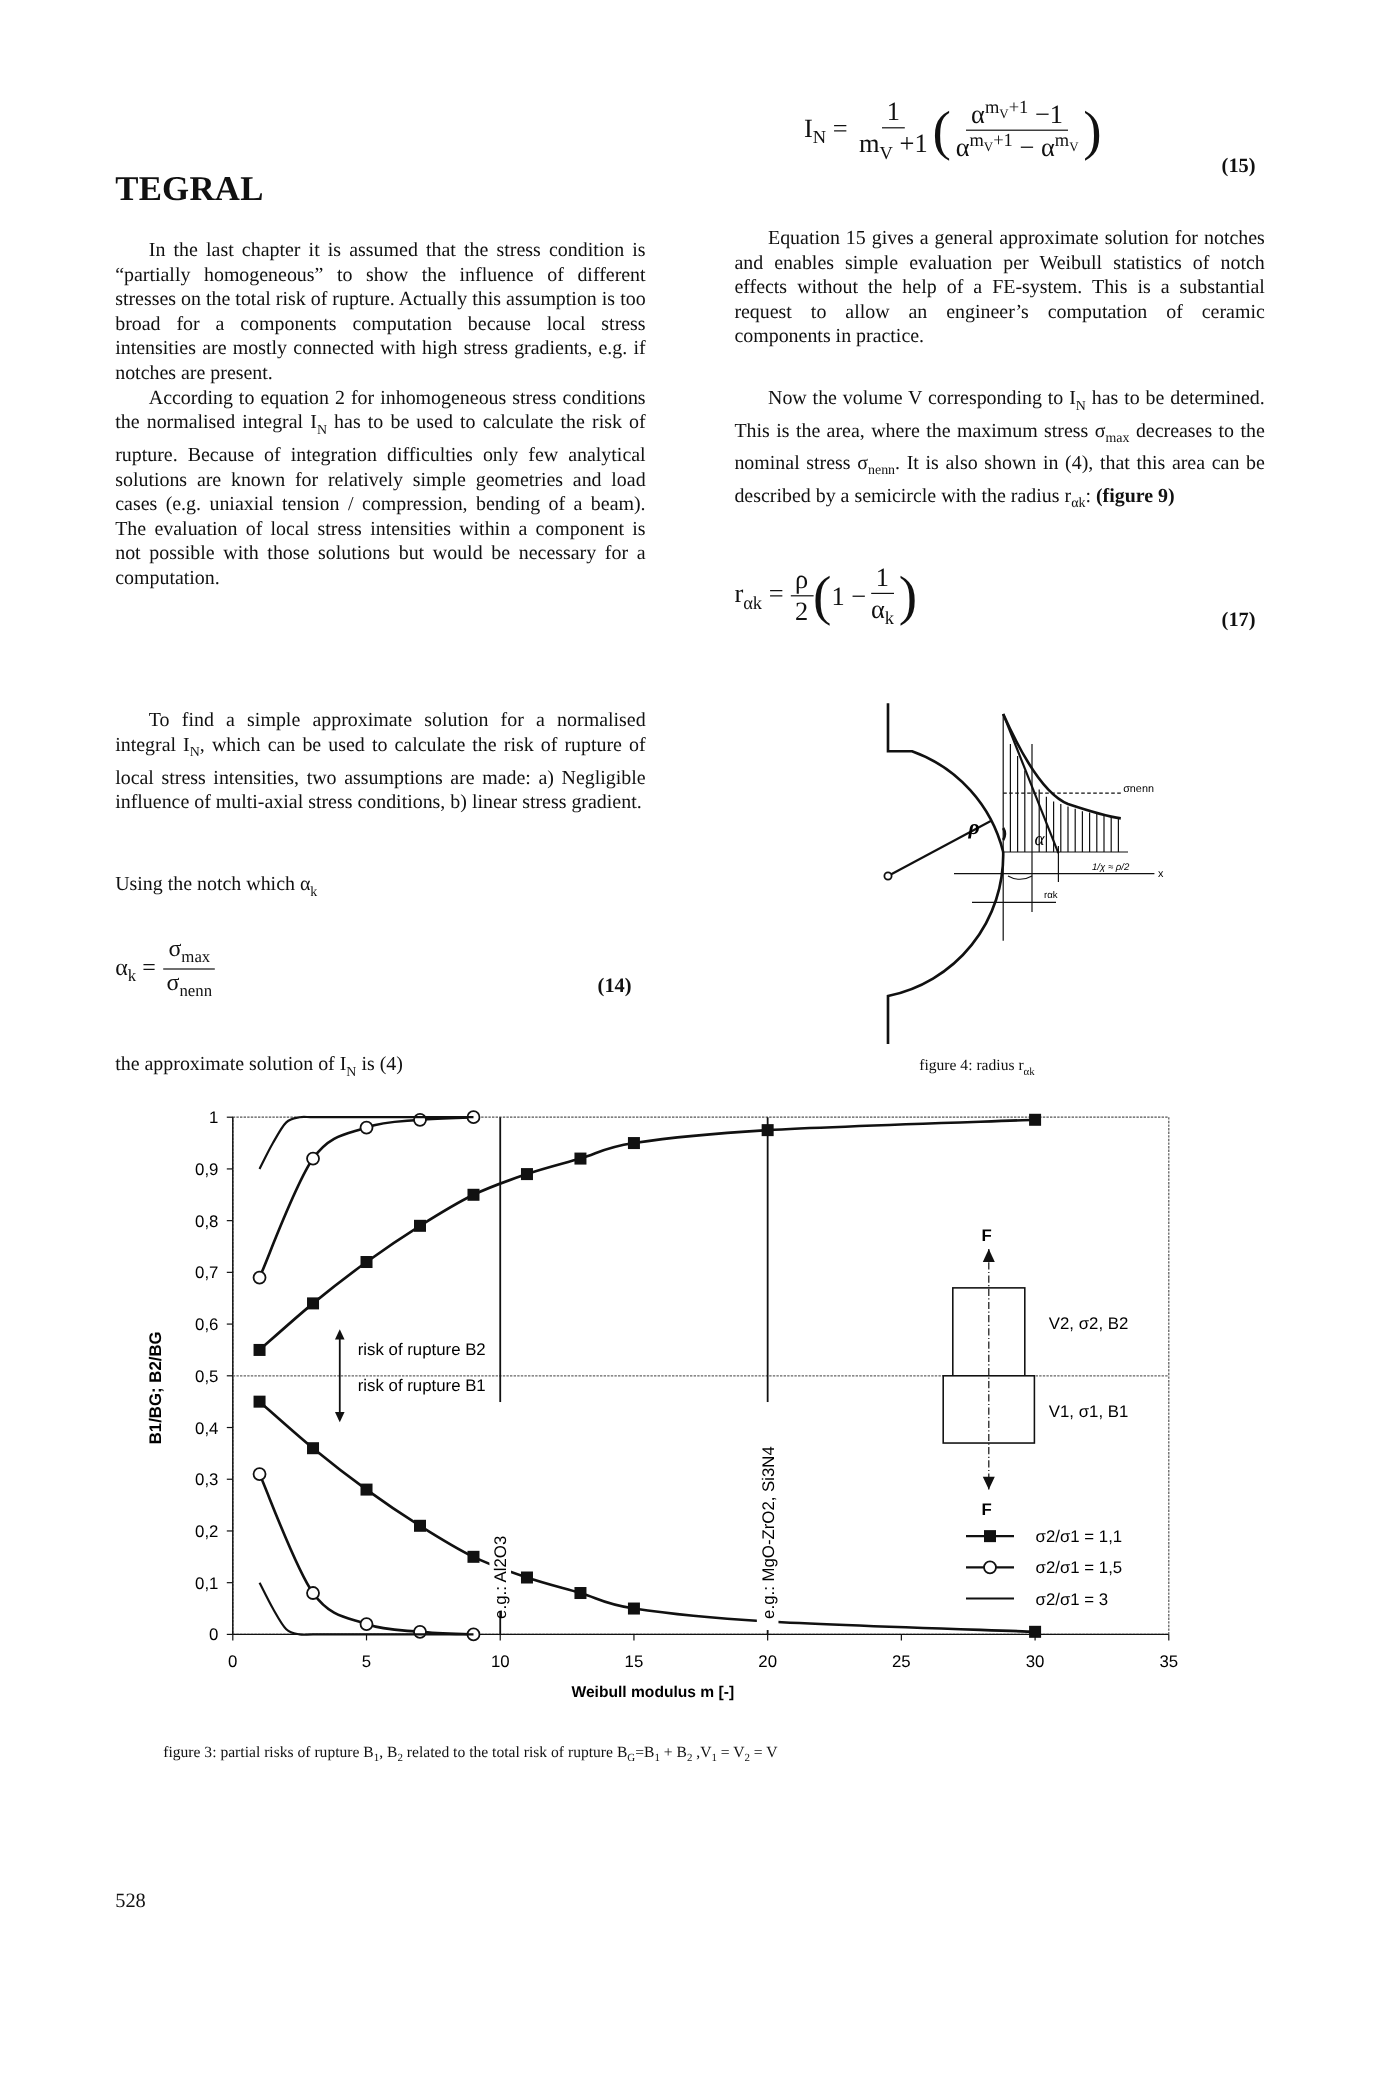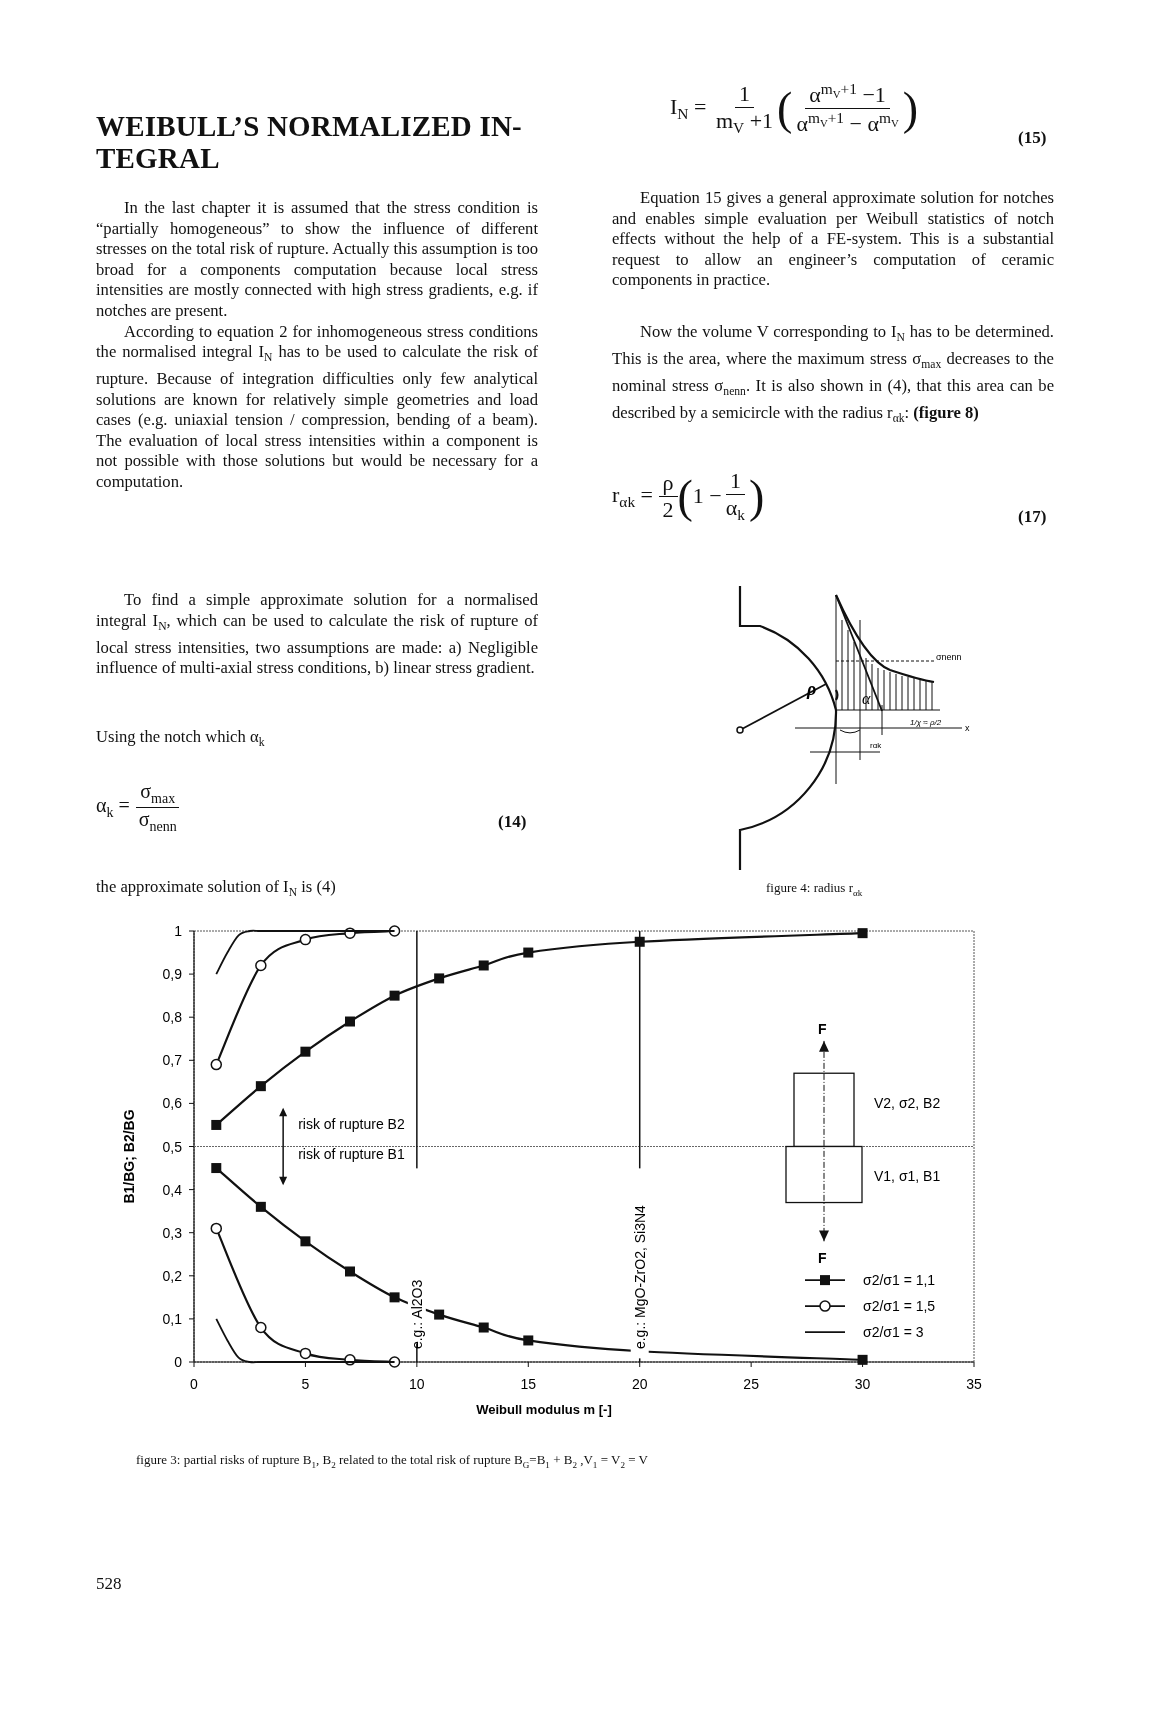--- a/index.html
+++ b/index.html
@@ -17,21 +17,21 @@
   .caption { position:absolute; font-weight:normal; font-size:13px; }
   .pageno { position:absolute; left:96px; top:1574px; font-size:17px; }
   svg text { font-family:"Liberation Sans", sans-serif; }
   sub, sup { font-size:0.7em; }
 </style>
 </head>
 <body>
 
 <h1 class="title">
   <br>
-  <span>WEIBULL’S NORMALIZED IN-</span><br>
+  <br>
   <span>TEGRAL</span>
 </h1>
 
 <div class="para" style="left:96px; top:198px; width:442px;">
   <p>In the last chapter it is assumed that the stress condition is “partially homogeneous” to show the influence of different stresses on the total risk of rupture. Actually this assumption is too broad for a components computation because local stress intensities are mostly connected with high stress gradients, e.g. if notches are present.</p>
   <p><span>According to equation 2 for inhomogeneous stress conditions the normalised integral I</span><sub>N</sub><span> has to be used to calculate the risk of rupture. Because of integration difficulties only few analytical solutions are known for relatively simple geometries and load cases (e.g. uniaxial tension / compression, bending of a beam). The evaluation of local stress intensities within a component is not possible with those solutions but would be necessary for a computation.</span></p>
 </div>
 
 <div class="para" style="left:96px; top:590px; width:442px;">
   <p><span>To find a simple approximate solution for a normalised integral I</span><sub>N</sub><span>, which can be used to calculate the risk of rupture of local stress intensities, two assumptions are made: a) Negligible influence of multi-axial stress conditions, b) linear stress gradient.</span></p>
@@ -66,21 +66,21 @@
     <span class="den"><span>α</span><sup>m<sub>V</sub>+1</sup><span> − α</span><sup>m<sub>V</sub></sup></span>
   </span>
   <span style="font-size:46px; font-weight:lighter;">)</span>
 </div>
 <div class="eqnum" style="left:1018px; top:118px;">(15)</div>
 
 <div class="para" style="left:612px; top:188px; width:442px;">
   <p>Equation 15 gives a general approximate solution for notches and enables simple evaluation per Weibull statistics of notch effects without the help of a FE-system. This is a substantial request to allow an engineer’s computation of ceramic components in practice.</p>
 </div>
 <div class="para" style="left:612px; top:322px; width:442px;">
-  <p><span>Now the volume V corresponding to I</span><sub>N</sub><span> has to be determined. This is the area, where the maximum stress σ</span><sub>max</sub><span> decreases to the nominal stress σ</span><sub>nenn</sub><span>. It is also shown in (4), that this area can be described by a semicircle with the radius r</span><sub>αk</sub><span>: </span><b>(figure 8)</b></p>
+  <p><span>Now the volume V corresponding to I</span><sub>N</sub><span> has to be determined. This is the area, where the maximum stress σ</span><sub>max</sub><span> decreases to the nominal stress σ</span><sub>nenn</sub><span>. It is also shown in (4), that this area can be described by a semicircle with the radius r</span><sub>αk</sub><span>: </span><b>(figure 9)</b></p>
 </div>
 
 <div class="math" style="left:612px; top:468px; font-size:22px; display:flex; align-items:center;">
   <span><span>r</span><sub>αk</sub>&nbsp;=&nbsp;</span>
   <span class="frac">
     <span class="num">ρ</span>
     <span class="den">2</span>
   </span>
   <span style="font-size:46px; font-weight:lighter;">(</span>
   <span>1 −</span>

